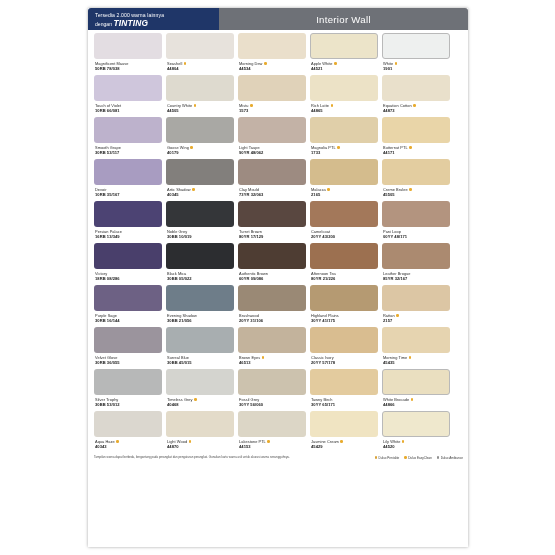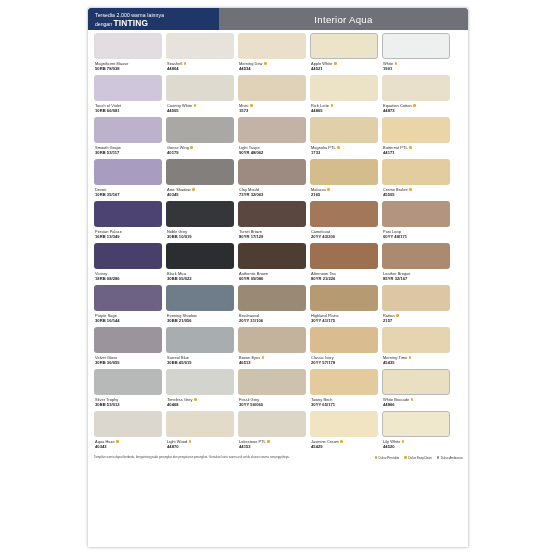--- a/index.html
+++ b/index.html
@@ -30,21 +30,21 @@
     color:#ffffff;
     padding:1px 5px 0 7px;
     box-sizing:border-box;
     display:flex;
     flex-direction:column;
     justify-content:center;
     border-top-left-radius:3px;
   }
   .tint-line1{font-size:5.1px;letter-spacing:.1px;line-height:7px;}
   .tint-line2{font-size:5.1px;line-height:8px;}
-  .tint-line2 b{font-size:8.4px;letter-spacing:.2px;}
+  .tint-line2 b{font-size:8.4px;letter-spacing:.2px;font-style:italic;}
   .wall-bar{
     flex:1;
     background:#6e7177;
     color:#ffffff;
     display:flex;
     align-items:center;
     justify-content:center;
     border-top-right-radius:3px;
   }
   .wall-bar span{font-size:9.6px;letter-spacing:.3px;}
@@ -140,21 +140,21 @@
 <body>
 
 <div id="card">
 
   <div class="header">
     <div class="tint-badge">
       <div class="tint-line1">Tersedia 2.000 warna lainnya</div>
       <div class="tint-line2"><span>dengan </span><b>TINTING</b></div>
     </div>
     <div class="wall-bar">
-      <span>Interior Aqua</span>
+      <span>Interior Wall</span>
     </div>
   </div>
 
   <div class="grid" id="swatch-grid">
       <div class="row">
         <div class="cell">
           <div class="chip" style="background: rgb(227, 221, 226);"></div>
           <div class="meta">
             <div class="cname">Magnificent Mauve</div>
             <div class="ccode">50RB 78/038</div>

